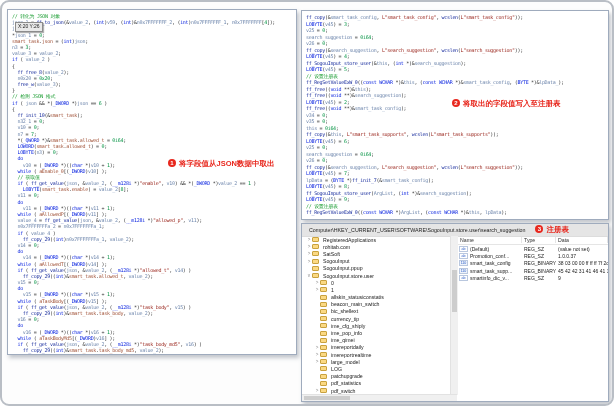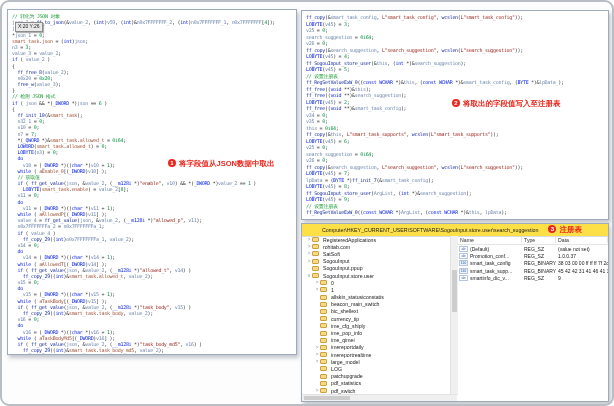--- a/index.html
+++ b/index.html
@@ -25,22 +25,22 @@
         background:#e9e9e9;border:1px solid #8c8c8c;padding:0 2px;
         font:400 5px "Liberation Sans",sans-serif;color:#222;
         box-shadow:1px 1px 1px rgba(0,0,0,.3);z-index:5;}
   
   .ann{position:absolute;display:flex;align-items:flex-start;gap:3px;color:#e8281e;
        font-weight:bold;font-size:7.5px;white-space:nowrap;z-index:6;}
   .ann .dot{width:8px;height:8px;border-radius:50%;background:#e8281e;color:#fff;
        font-size:6px;line-height:8px;text-align:center;font-weight:bold;flex:0 0 8px;}
   
   #reg-address{position:absolute;left:0;top:0;right:0;height:12px;display:flex;
-       align-items:center;padding-left:20px;font-size:5.3px;color:#222;
-       border-bottom:1px solid #dcdcdc;background:#fde047;}
+       align-items:center;padding-left:7px;font-size:5.3px;color:#222;
+       border-bottom:1px solid #dcdcdc;background:#e5e5e5;}
   #reg-address .ann-inline{position:static;margin-left:10px;}
   #reg-tree{position:absolute;left:0;top:12px;width:148px;bottom:6px;overflow:hidden;}
   .trow{height:7.2px;display:flex;align-items:center;font-size:5.2px;color:#222;}
   .trow .arrow{width:6px;text-align:center;color:#8a8a8a;font-size:4.6px;flex:0 0 6px;}
   .trow .pad0{flex:0 0 4px;} .trow .pad1{flex:0 0 12px;}
   .folder{width:7px;height:5px;background:#fbd983;border:1px solid #c9a23f;
        border-radius:1px;margin-right:2px;flex:0 0 7px;box-sizing:border-box;}
   .trow .lbl{padding:0 2px;}
   .trow.sel .lbl{background:#aed6f5;border:1px solid #7fb6e8;}
   #tree-vscroll{position:absolute;left:148px;top:12px;bottom:6px;width:7px;

